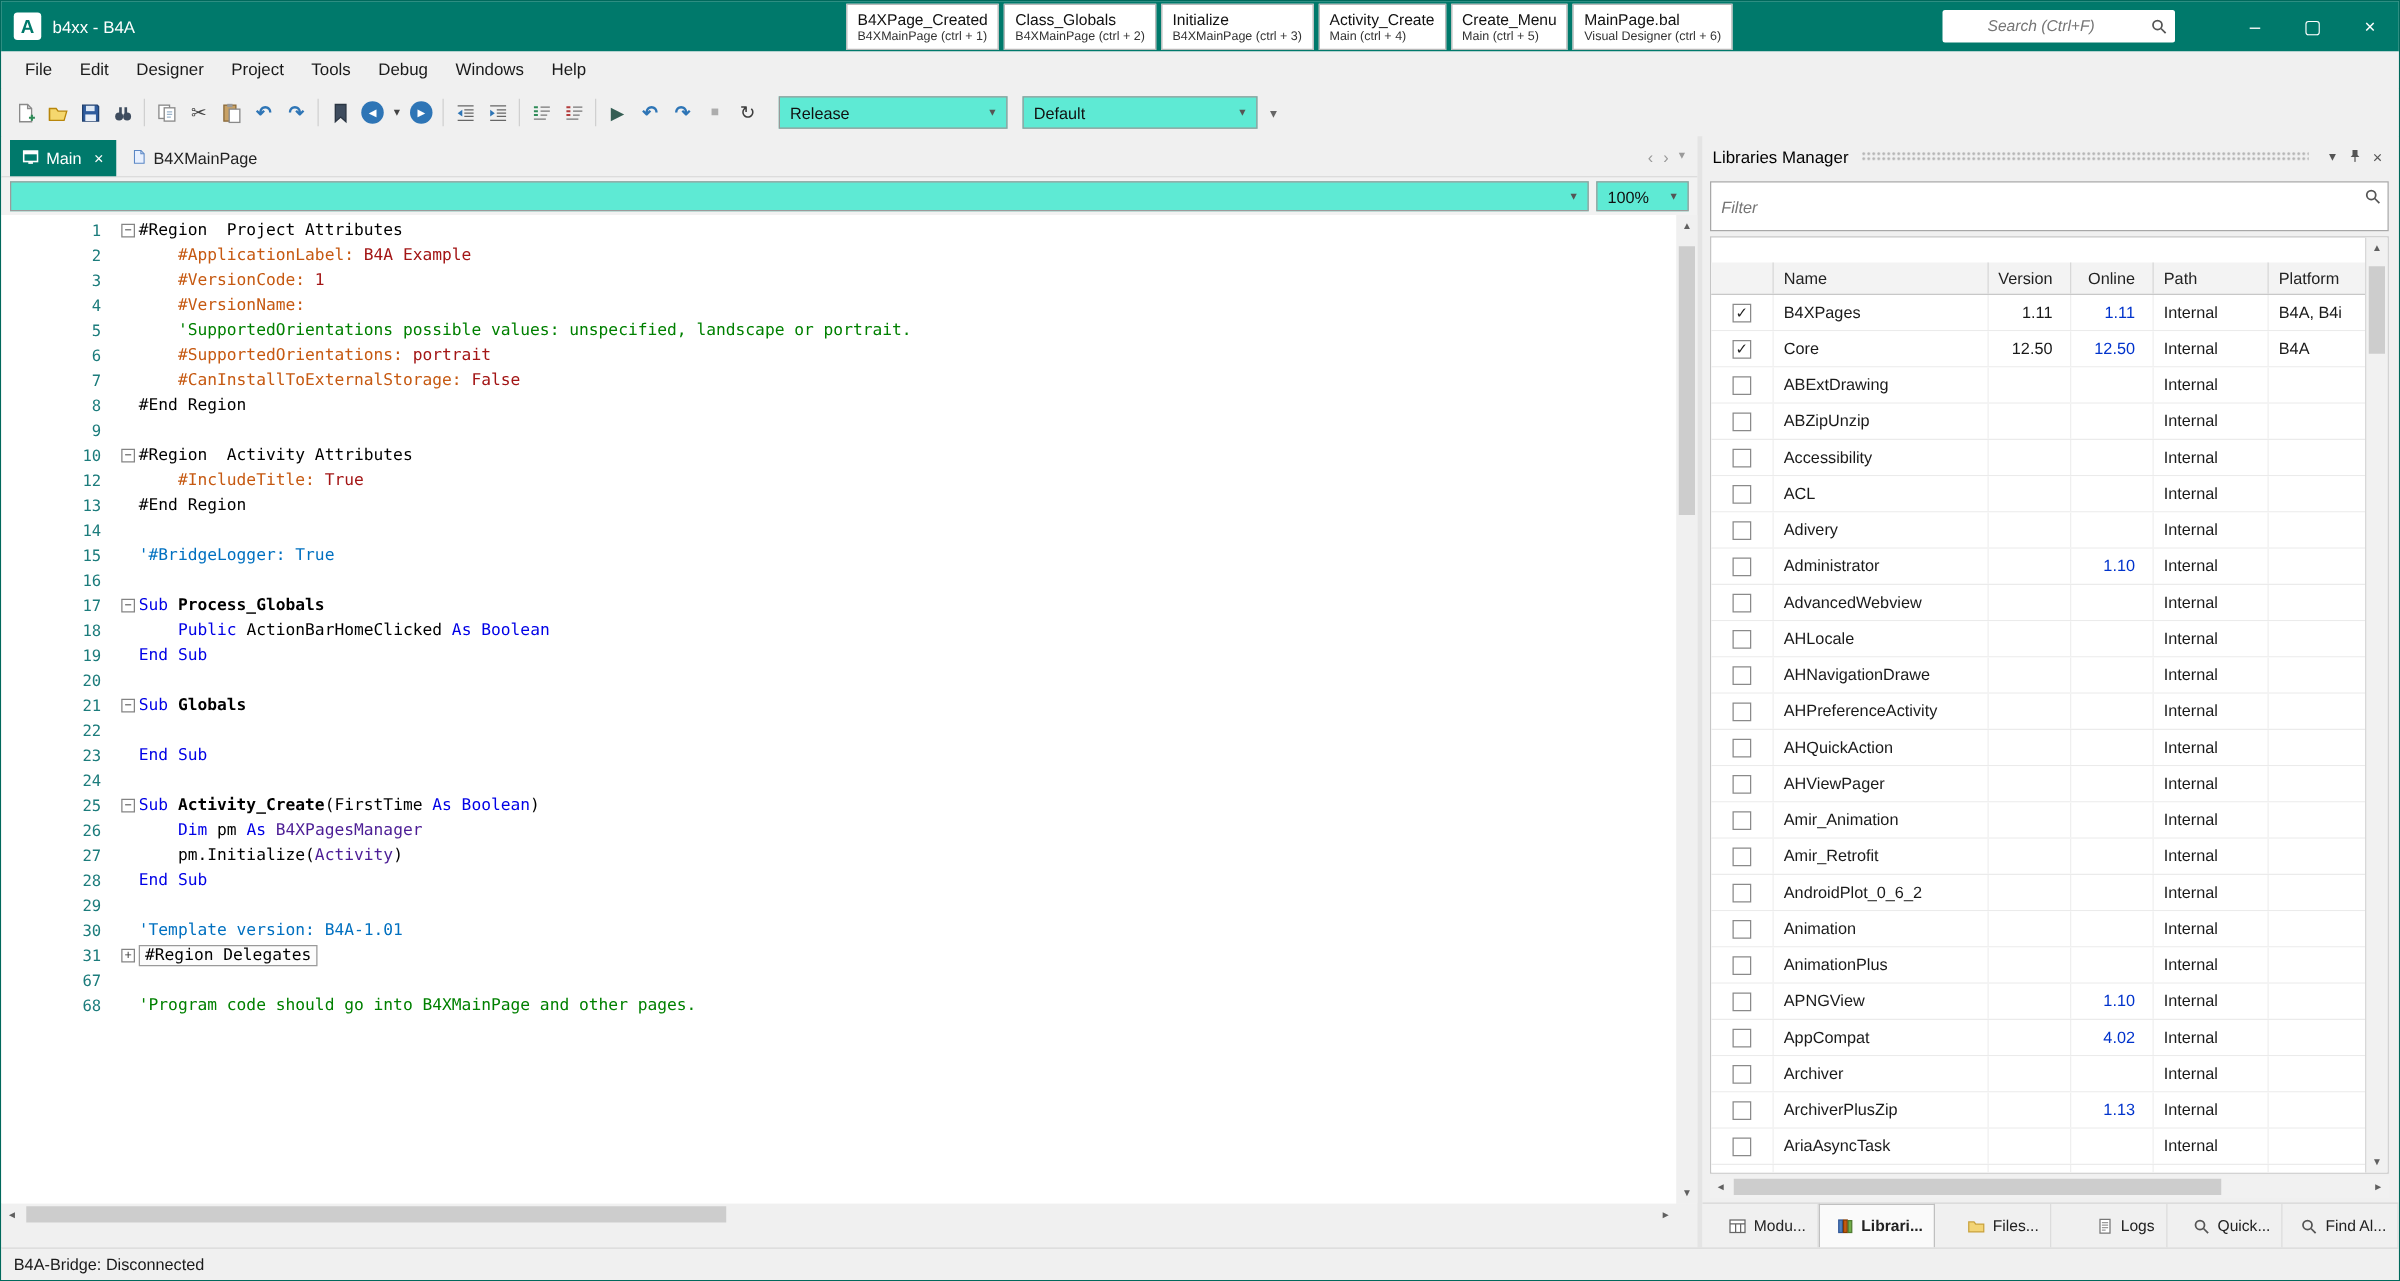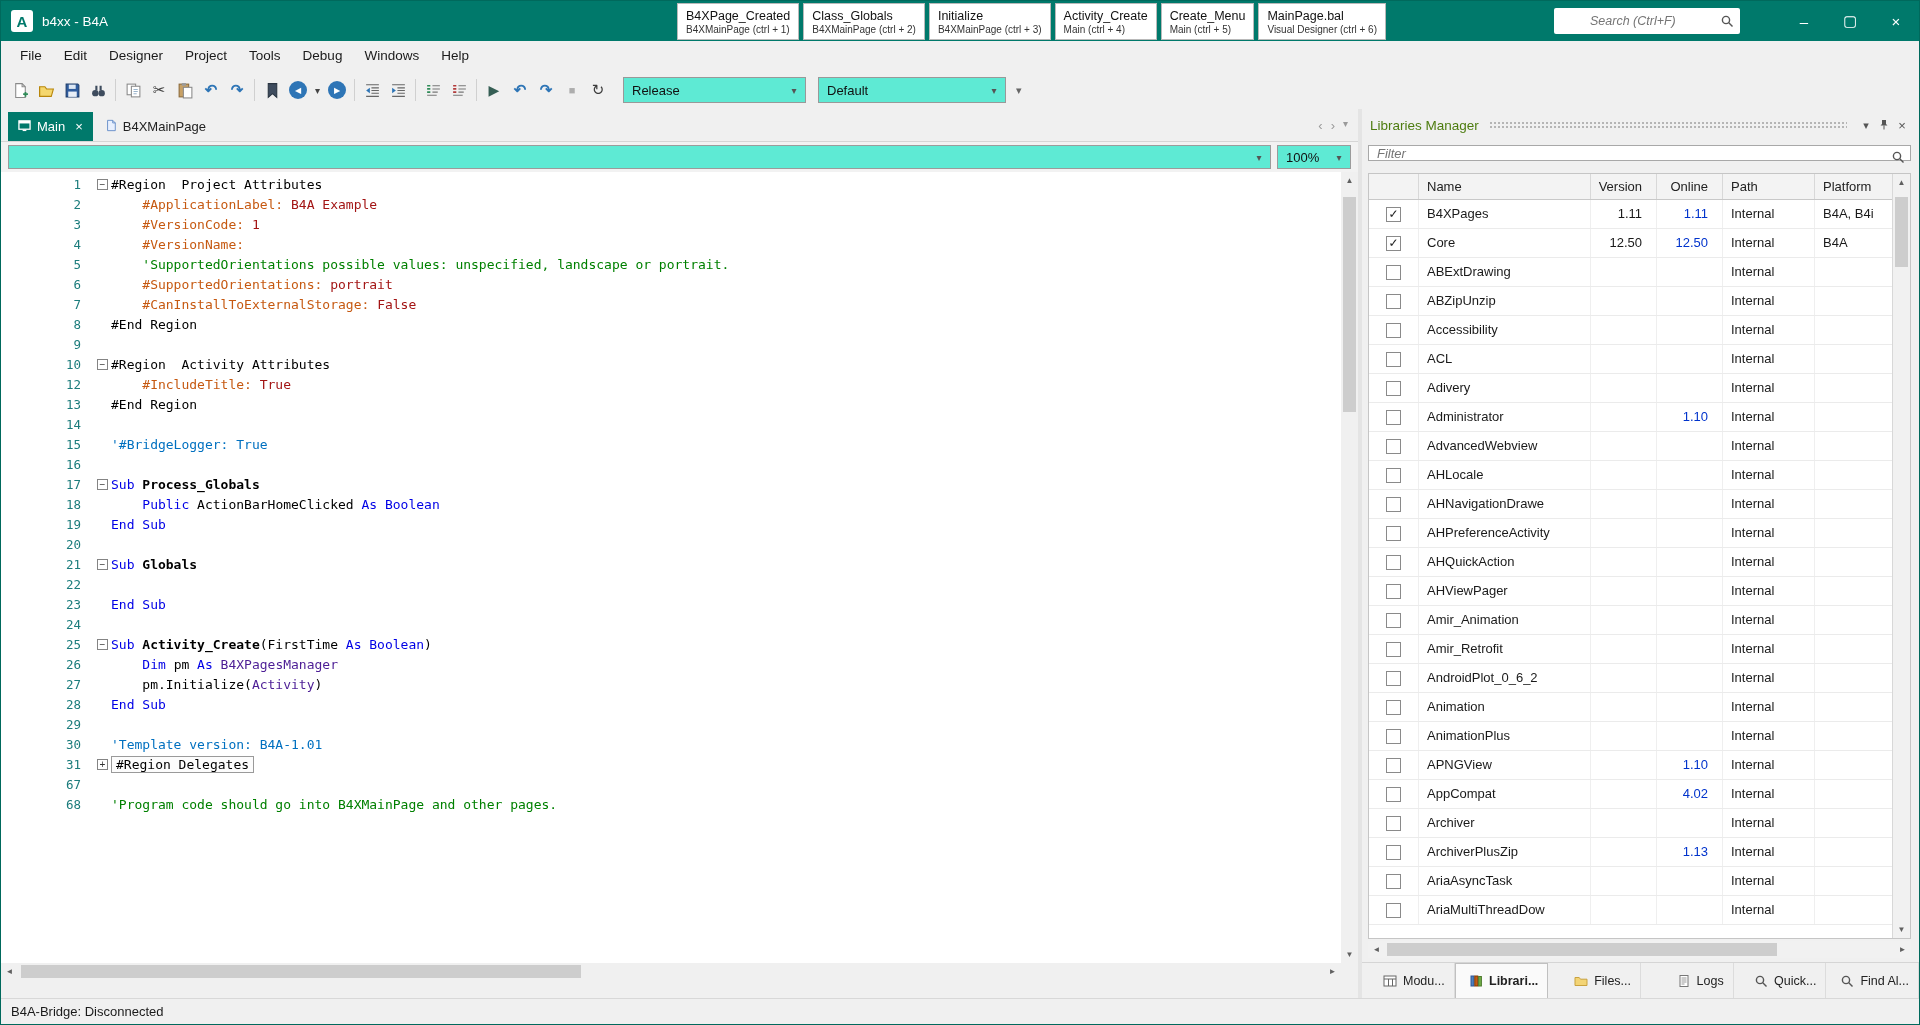--- a/index.html
+++ b/index.html
@@ -83,29 +83,29 @@
   .editor-vthumb { top:8px; height:215px; }
   .hscroll { flex:0 0 17px; background:#F0F0F0; display:flex; }
   .htrack { flex:1; position:relative; }
   .hthumb { position:absolute; top:2px; height:13px; background:#CDCDCD; }
   .editor-hthumb { left:3px; width:560px; }
   .hcorner { flex:0 0 17px; background:#F0F0F0; }
   .editor-bottom-filler { flex:0 0 18px; background:#F0F0F0; }
 
   
   .lib-header { flex:0 0 32px; display:flex; align-items:center; padding:0 8px; }
-  .lib-title { font-size:13.5px; color:#4d7c0f; white-space:nowrap; }
+  .lib-title { font-size:13.5px; color:#000000; white-space:nowrap; }
   .grip { flex:1; height:8px; margin:0 10px; background-image:radial-gradient(circle, #B5B5B5 1px, transparent 1.2px); background-size:4px 4px; }
   .lib-hicon { width:18px; text-align:center; color:#555; font-size:11px; display:flex; align-items:center; justify-content:center; }
   .filter-row { flex:0 0 32px; padding:4px 8px 4px 6px; position:relative; }
-  .filter-row input { width:100%; height:16px; border:1px solid #A8A8A8; padding:0 26px 0 8px; font-style:italic; font-size:13px; color:#555; font-family:inherit; outline:none; }
+  .filter-row input { width:100%; height:40px; border:1px solid #A8A8A8; padding:0 26px 0 8px; font-style:italic; font-size:13px; color:#555; font-family:inherit; outline:none; }
   .filter-mag { position:absolute; right:14px; top:9px; }
 
   .lib-table-wrap { flex:1; margin:0 8px 0 6px; background:#fff; border:1px solid #C5C5C5; display:flex; min-height:0; }
-  .lib-table-main { flex:1; display:flex; flex-direction:column; min-width:0; }
+  .lib-table-main { flex:1; display:flex; flex-direction:column; min-width:0;margin-top:20px; }
   .lib-thead { flex:0 0 26px; display:flex; background:#F3F3F3; border-bottom:1px solid #C8C8C8; }
   .lh-cell { font-size:13px; color:#222; line-height:25px; padding-left:8px; border-right:1px solid #D8D8D8; white-space:nowrap; overflow:hidden; }
   .lib-tbody { flex:1; overflow:hidden; }
   .lib-row { display:flex; height:29px; border-bottom:1px solid #EBEBEB; background:#fff; }
   .lr-cell { font-size:13px; color:#1a1a1a; line-height:28px; padding-left:8px; border-right:1px solid #EFEFEF; white-space:nowrap; overflow:hidden; }
   .col-cb { flex:0 0 50px; padding-left:0; display:flex; align-items:center; justify-content:center; }
   .col-name { flex:0 0 172px; }
   .col-version { flex:0 0 66px; text-align:right; padding-right:14px; padding-left:0; }
   .col-online { flex:0 0 66px; text-align:right; padding-right:14px; padding-left:0; }
   .col-path { flex:0 0 92px; }

